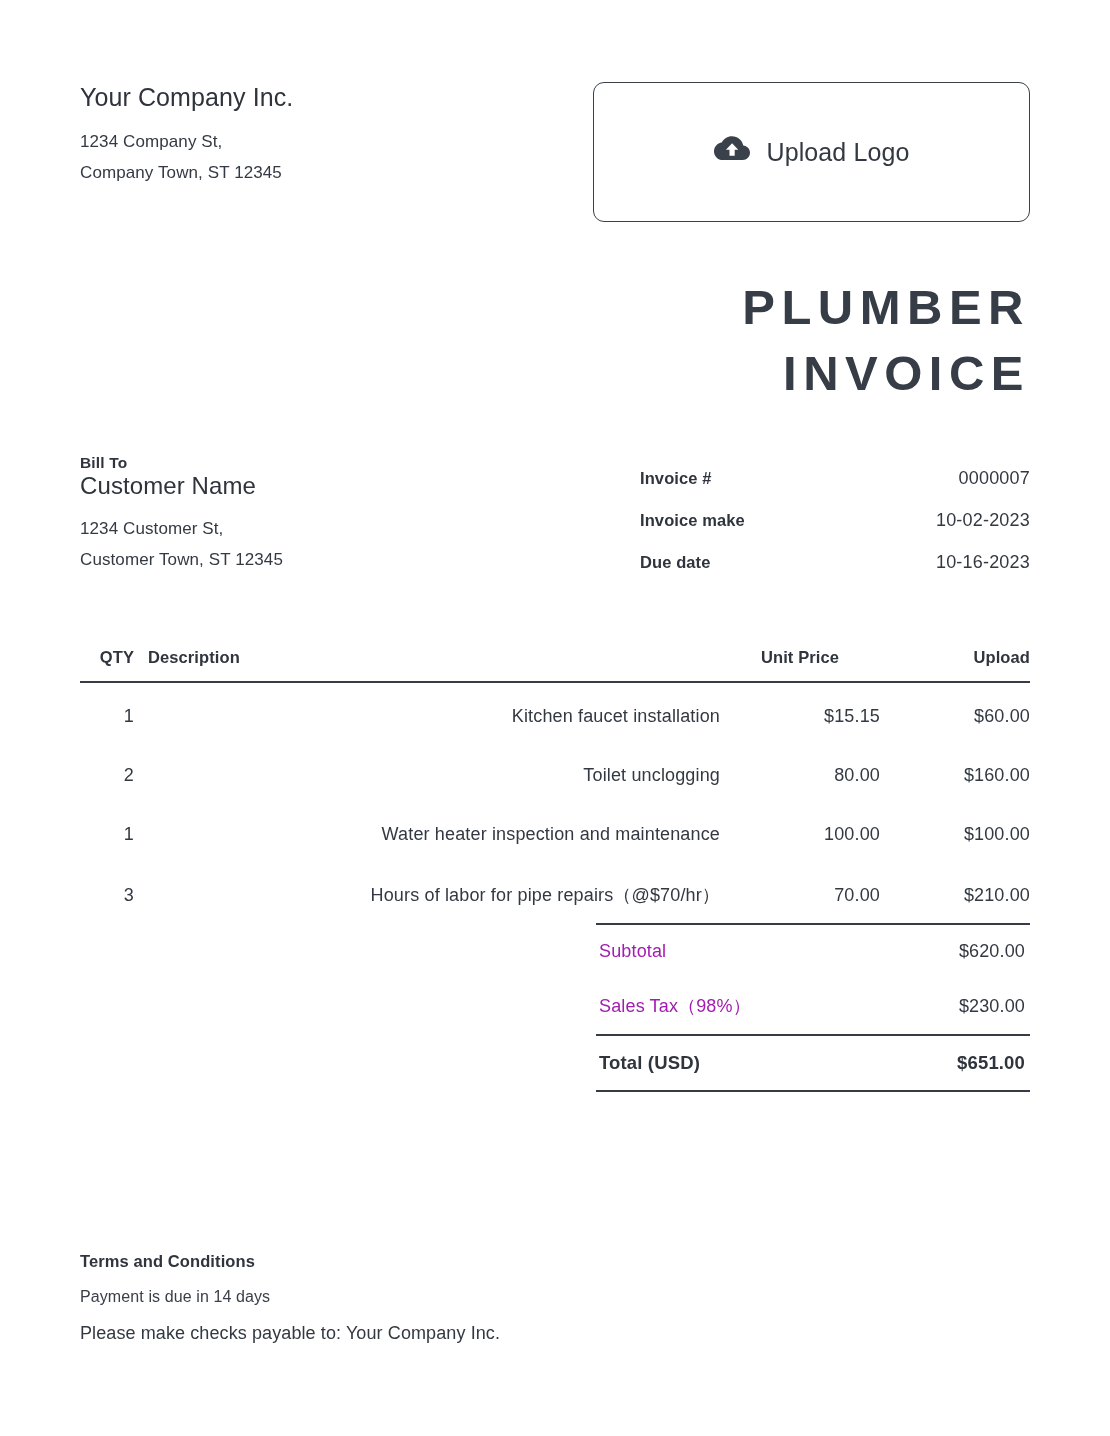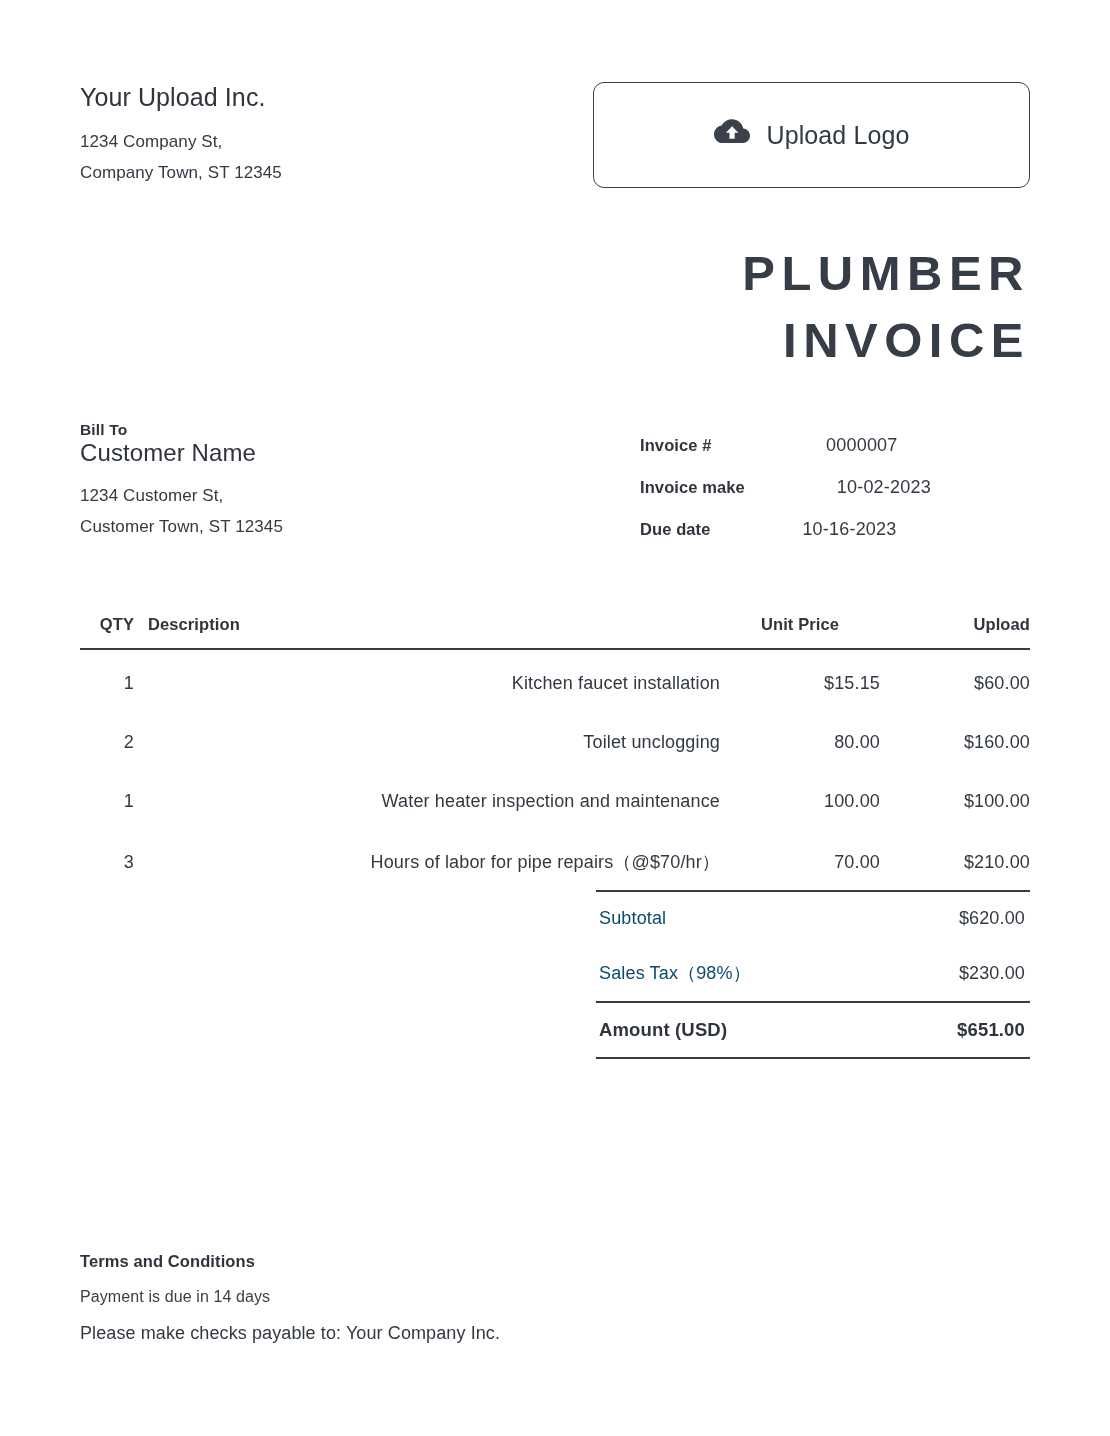--- a/index.html
+++ b/index.html
@@ -43,21 +43,21 @@
   .company-addr-line {
     font-size: 17px;
     font-weight: 400;
     color: #343a44;
     line-height: 1.8;
     letter-spacing: .1px;
   }
 
   .upload-box {
     width: 437px;
-    height: 106px;
+    height: 140px;
     border: 1.6px solid #3b414b;
     border-radius: 11px;
     display: flex;
     align-items: center;
     justify-content: center;
     gap: 16px;
     background: #fff;
     cursor: pointer;
   }
 
@@ -112,21 +112,21 @@
     letter-spacing: .1px;
   }
 
   .meta {
     margin-top: 14px;
     width: 390px;
   }
 
   .meta-row {
     display: flex;
-    justify-content: flex-start;
+    justify-content: space-between;
     align-items: baseline;
     margin-bottom: 21px;
   }
   .meta-row:last-child { margin-bottom: 0; }
 
   .meta-label {
     font-size: 16.5px;
     font-weight: 700;
     color: #2f343d;
     text-align: right;
@@ -198,21 +198,21 @@
   .totals-row {
     display: flex;
     justify-content: space-between;
     align-items: baseline;
     padding: 16px 5px 16px 3px;
   }
 
   .totals-row .t-label {
     font-size: 18px;
     font-weight: 400;
-    color: #0c4a6e;
+    color: #a21caf;
     letter-spacing: .15px;
   }
   .totals-row .t-value {
     font-size: 18px;
     font-weight: 400;
     color: #333942;
     letter-spacing: .15px;
   }
 
   .totals-row.grand {
@@ -256,21 +256,21 @@
   }
 </style>
 </head>
 <body>
 
 <div class="page">
 
   <div class="top">
 
     <div class="company-block">
-      <div class="company-name">Your Upload Inc.</div>
+      <div class="company-name">Your Company Inc.</div>
       <div class="company-addr-line">1234 Company St,</div>
       <div class="company-addr-line">Company Town, ST 12345</div>
     </div>
 
     <div class="upload-box">
       <span class="cloud-icon">
         <svg width="37" height="30" viewBox="0 0 37 30" xmlns="http://www.w3.org/2000/svg">
           <path d="M29.3 10.6C28.3 5.3 23.6 1.3 18 1.3c-4.5 0-8.4 2.5-10.3 6.3C3.4 8.2 0 11.9 0 16.4 0 21.2 3.9 25 8.7 25h20.1c4 0 7.2-3.2 7.2-7.2 0-3.8-3-6.9-6.7-7.2z" fill="#3b414b"></path>
           <path d="M18.1 8.2l6.2 6.6h-3.6v6.0h-5.2v-6.0h-3.6z" fill="#ffffff"></path>
         </svg>
@@ -357,21 +357,21 @@
         <span class="t-label">Subtotal</span>
         <span class="t-value">$620.00</span>
       </div>
 
       <div class="totals-row">
         <span class="t-label">Sales Tax（98%）</span>
         <span class="t-value">$230.00</span>
       </div>
 
       <div class="totals-row grand">
-        <span class="t-label">Amount (USD)</span>
+        <span class="t-label">Total (USD)</span>
         <span class="t-value">$651.00</span>
       </div>
 
     </div>
   </div>
 
   <div class="terms">
     <div class="terms-title">Terms and Conditions</div>
     <div class="terms-line">Payment is due in 14 days</div>
     <div class="terms-line big">Please make checks payable to: Your Company Inc.</div>

